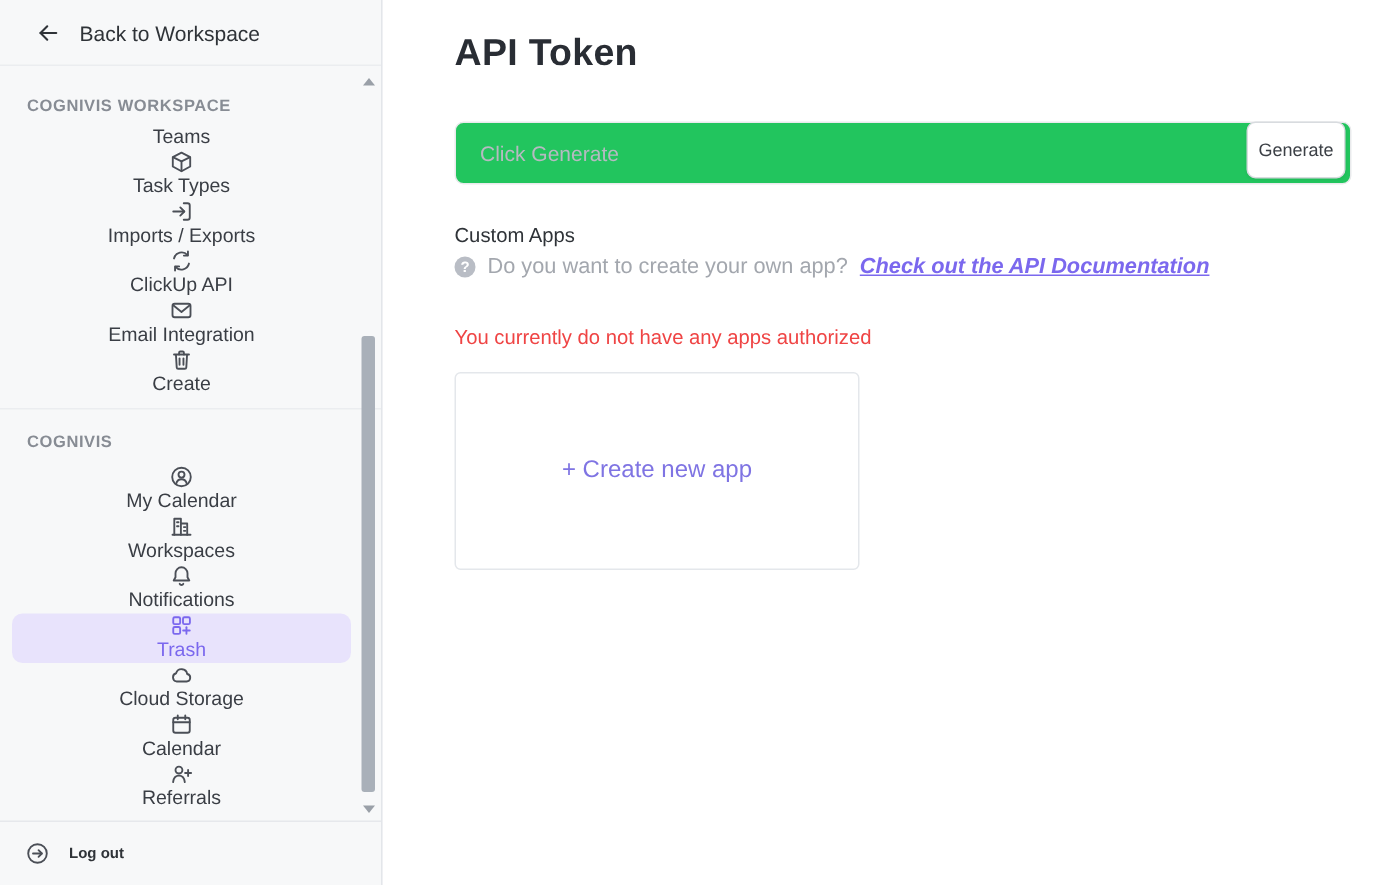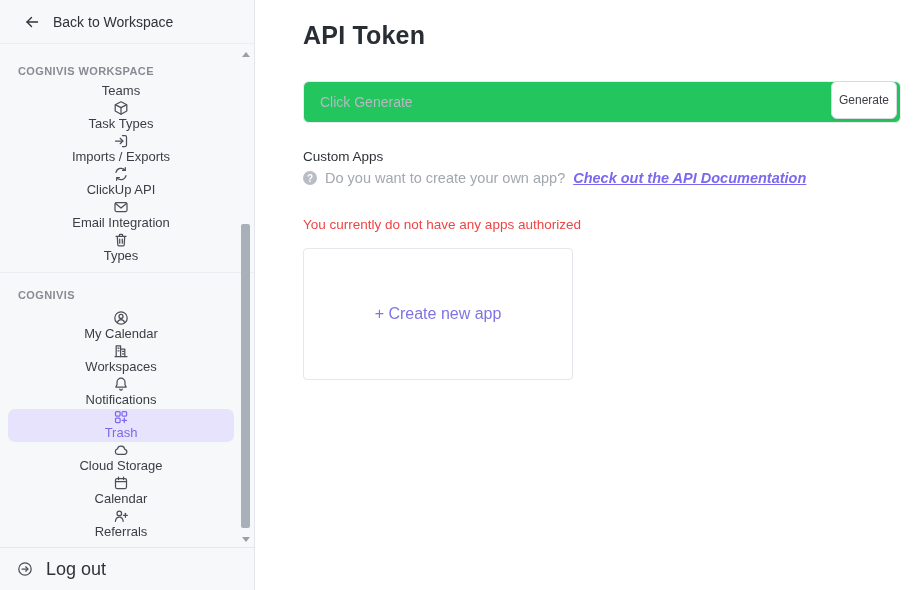--- a/index.html
+++ b/index.html
@@ -22,21 +22,21 @@
   .nav-item svg { flex:none; stroke:#4b4f57; fill:none; stroke-width:1.25;
                   stroke-linecap:round; stroke-linejoin:round; }
   .nav-item.active { background:#e8e3fc; color:#7b68ee; font-weight:500; }
   .nav-item.active svg { stroke:#7b68ee; }
   .clip { height:14px; overflow:hidden; }
   .clip .nav-item { margin-top:-19px; }
   .side-divider { border-top:1px solid #ebedf0; margin-top:7px; }
   .sec2 .section-label { padding-top:16px; }
   .logout-row { flex:none; height:43px; border-top:1px solid #e6e8ec;
                 display:flex; align-items:center; gap:13px; padding:0 17px;
-                font-size:18px; color:#2f3338; cursor:pointer; }
+                font-size:10px; color:#2f3338; cursor:pointer;font-weight:bold; }
   .logout-row svg { stroke:#4b4f57; fill:none; stroke-width:1.25;
                     stroke-linecap:round; stroke-linejoin:round; }
 
   
   .sb { position:absolute; top:48px; bottom:44px; right:3px; width:10px; }
   .sb-arrow { position:absolute; left:1px; width:0; height:0;
               border-left:4px solid transparent; border-right:4px solid transparent; }
   .sb-up   { top:4px; border-bottom:5px solid #9aa0a8; }
   .sb-down { bottom:4px; border-top:5px solid #9aa0a8; }
   .sb-thumb { position:absolute; top:176px; height:304px; left:0; width:9px;
@@ -135,21 +135,21 @@
       </div>
 
       <div class="nav-item">
         <svg width="16" height="16" viewBox="0 0 16 16">
             <path d="M3 4.3 h10"></path>
             <path d="M6.4 4.3 V3.1 a0.8 0.8 0 0 1 .8 -.8 h1.6 a0.8 0.8 0 0 1 .8 .8 V4.3"></path>
             <path d="M4.3 4.6 l.5 8.3 a1 1 0 0 0 1 .9 h4.4 a1 1 0 0 0 1 -.9 l.5 -8.3"></path>
             <path d="M6.7 7 v4.2"></path>
             <path d="M9.3 7 v4.2"></path>
           </svg>
-        <span>Types</span>
+        <span>Create</span>
       </div>
 
       <div class="side-divider"></div>
 
       <div class="sec2">
         <div class="section-label">COGNIVIS</div>
 
         <div class="nav-item">
           <svg width="16" height="16" viewBox="0 0 16 16">
               <circle cx="8" cy="8" r="6.2"></circle>

